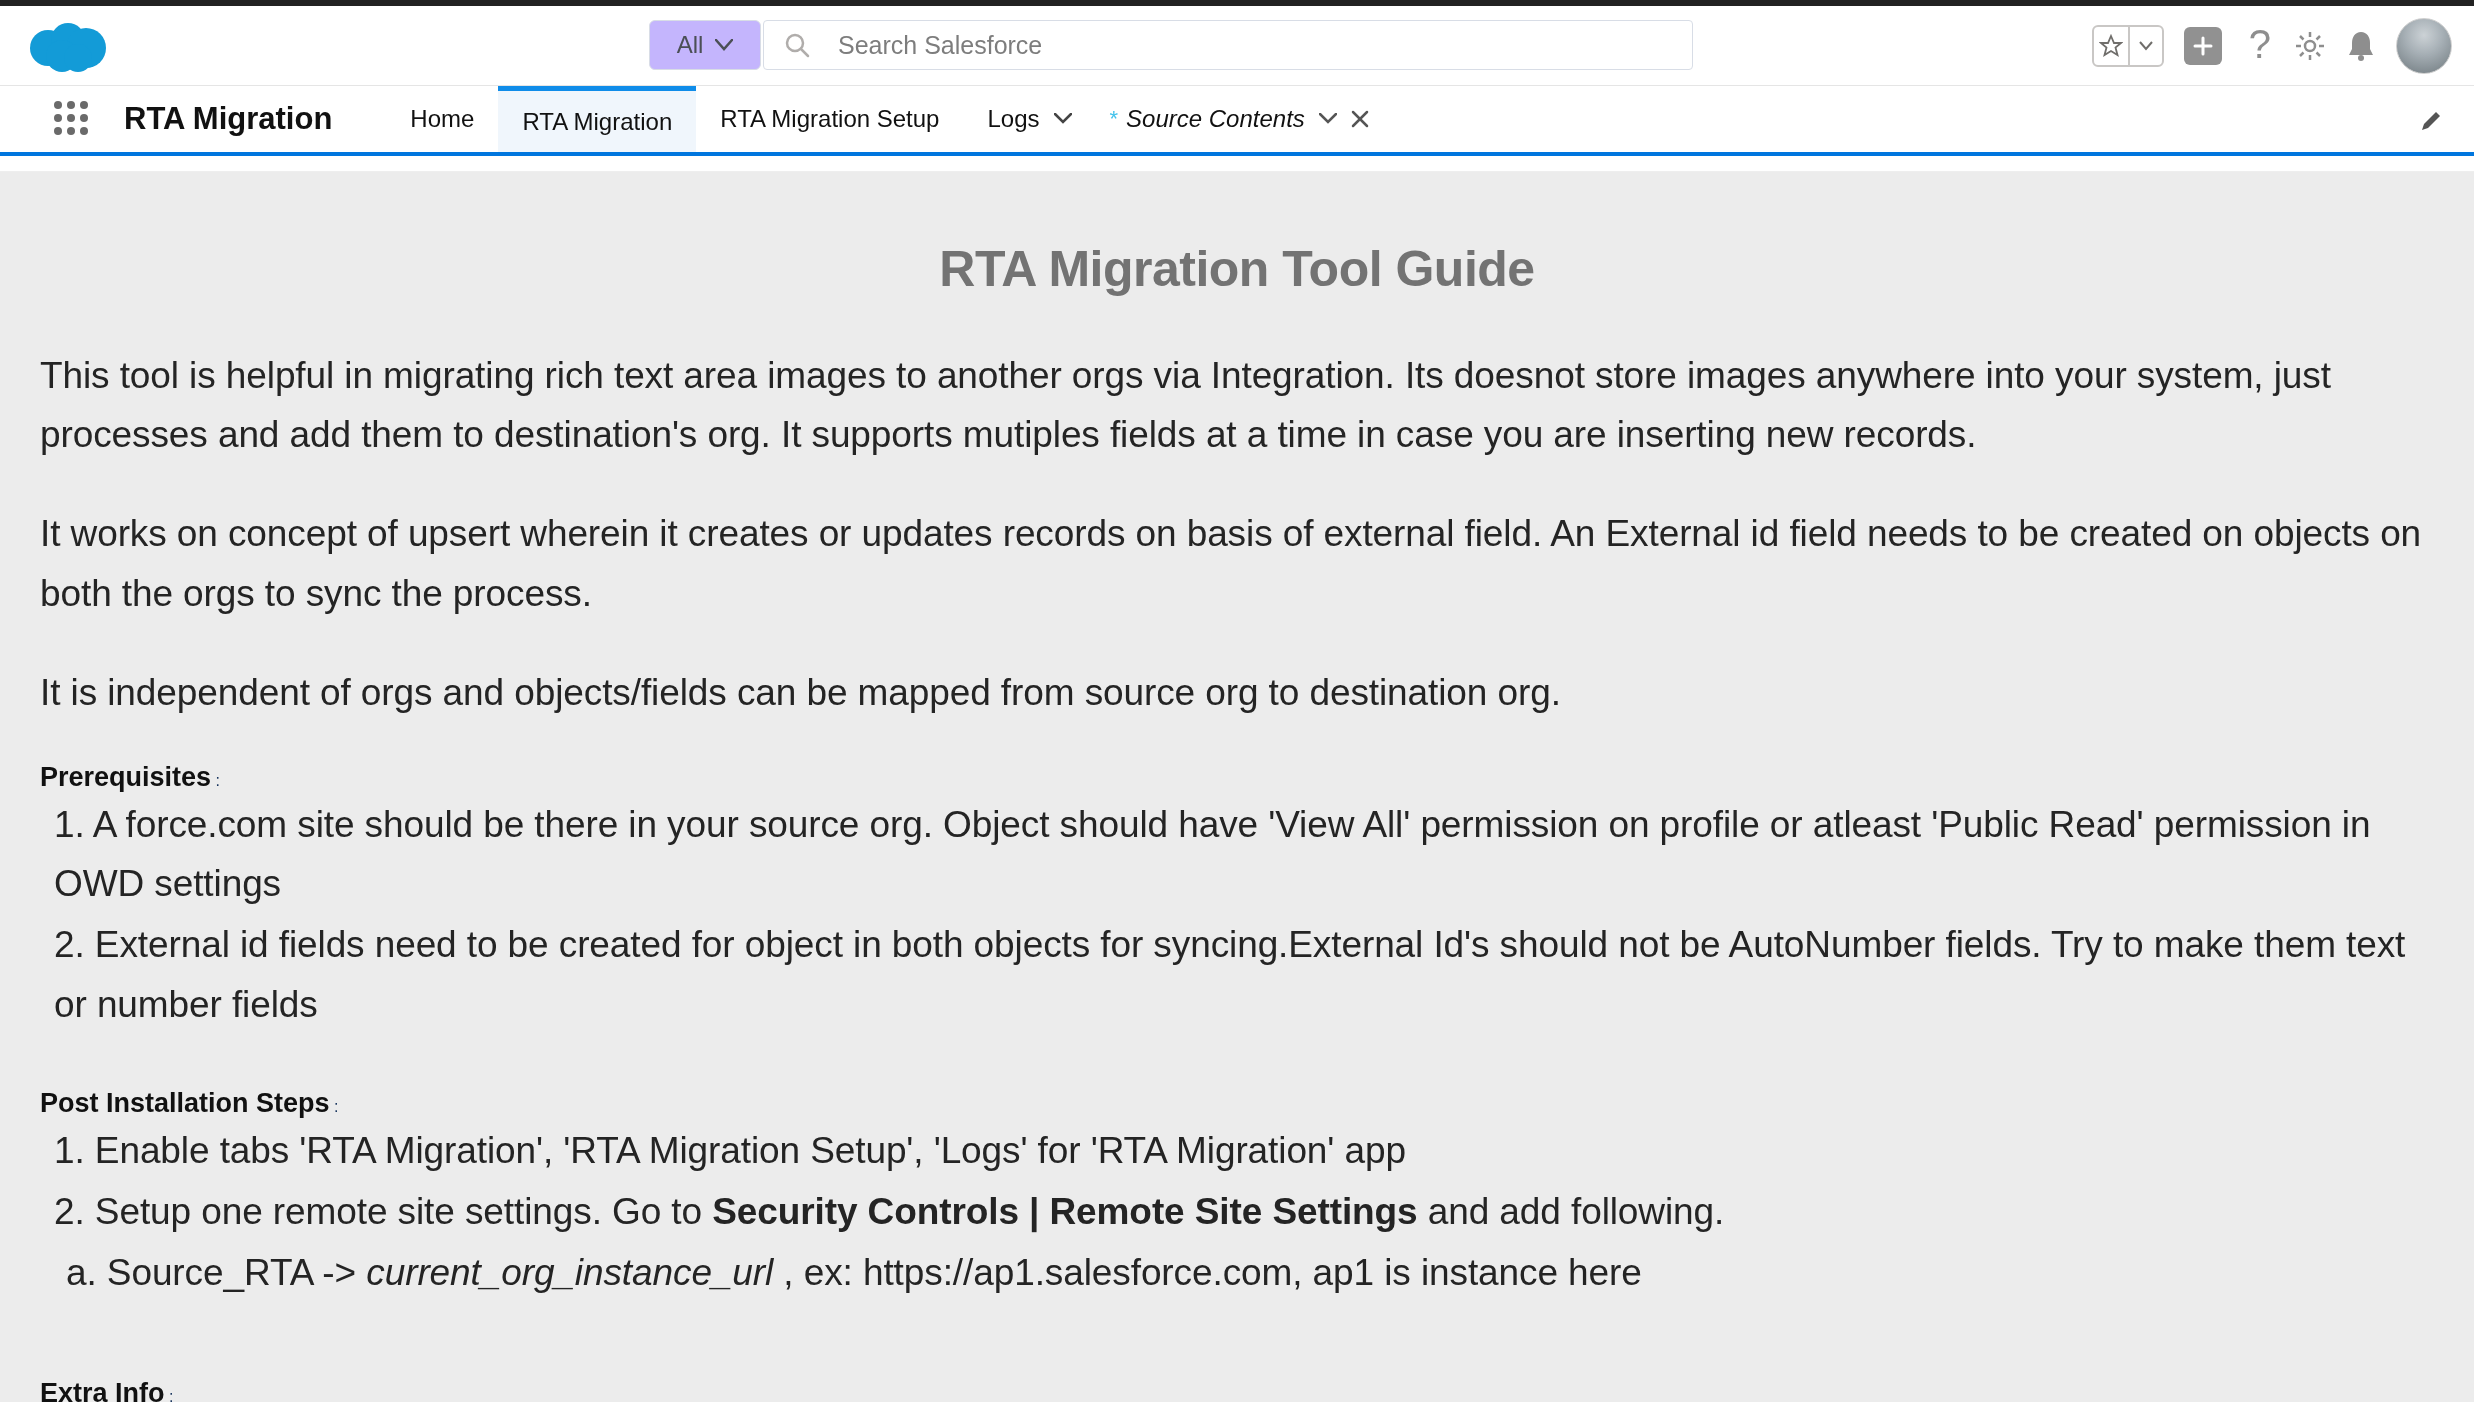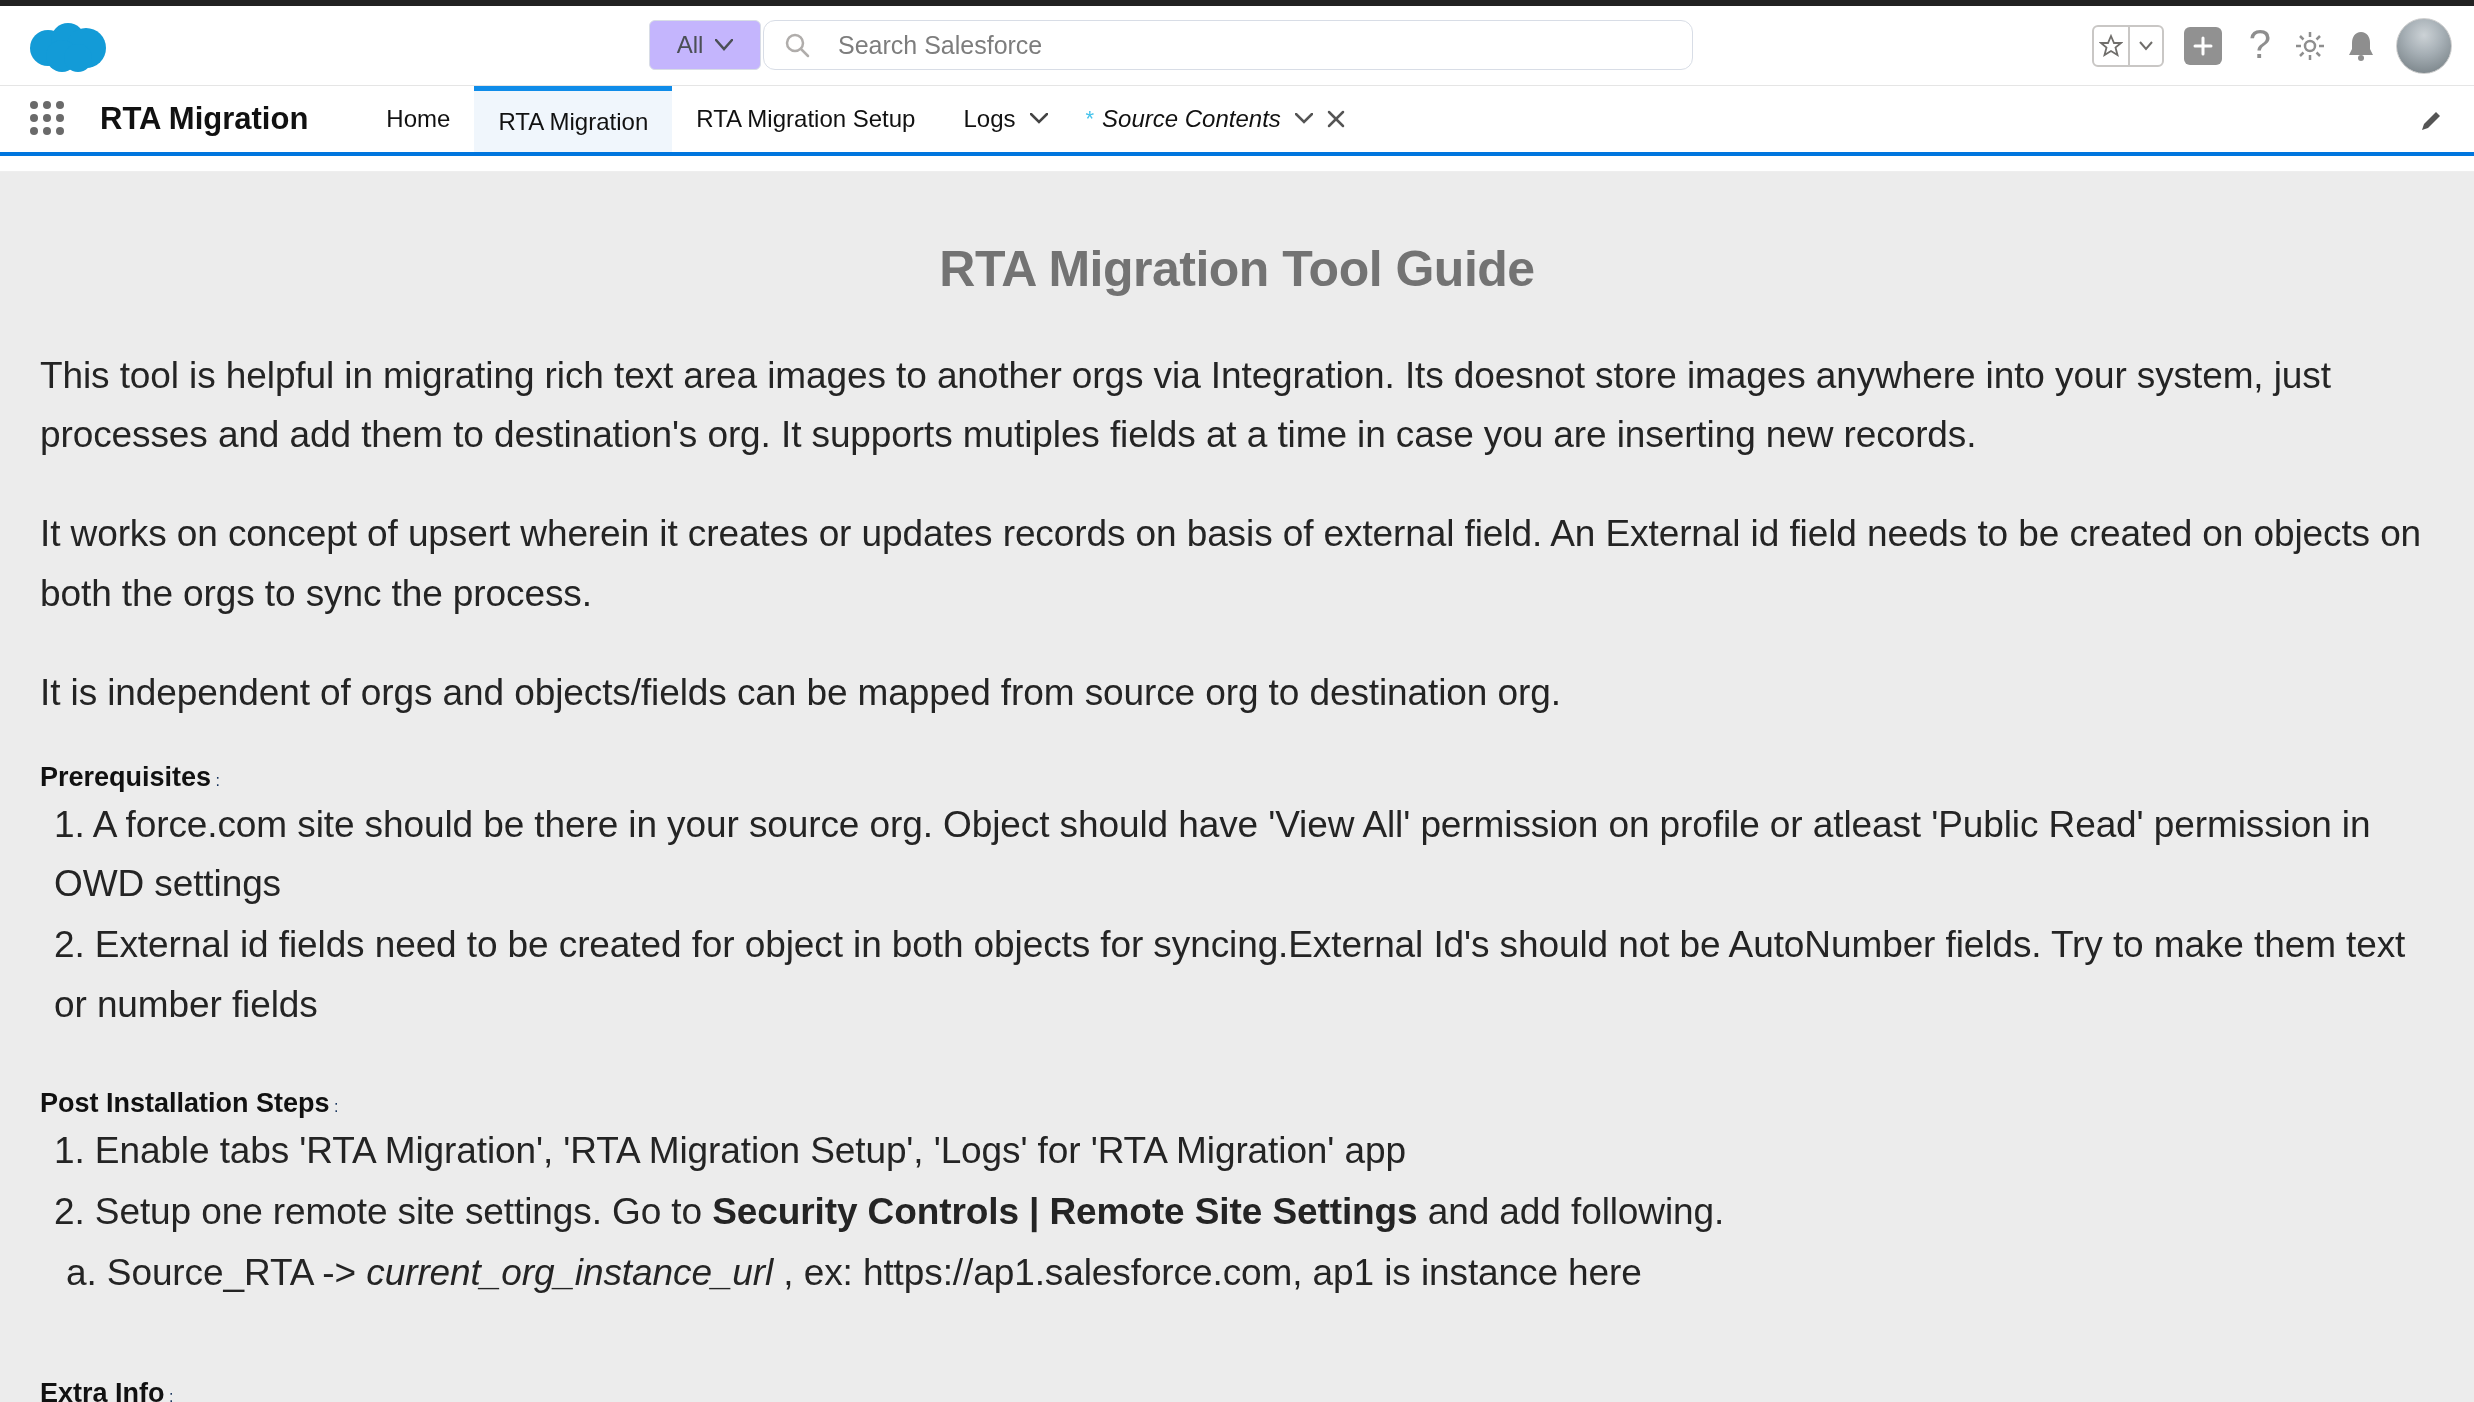--- a/index.html
+++ b/index.html
@@ -39,21 +39,21 @@
     justify-content: center;
     gap: 12px;
     color: #4b4f56;
     font-size: 24px;
     cursor: pointer;
     margin-right: 2px;
   }
   .search-box {
     width: 930px;
     border: 1px solid #d8dde6;
-    border-radius: 12px;
+    border-radius: 4px;
     background: #fff;
     display: flex;
     align-items: center;
     padding: 0 20px;
   }
   .search-icon { color: #b0adab; margin-right: 28px; }
   .search-input {
     border: none;
     outline: none;
     font-size: 25px;
@@ -99,21 +99,21 @@
     width: 56px; height: 56px; border-radius: 50%;
     background: radial-gradient(circle at 50% 30%, #ccd2d6 0%, #a7b0b6 40%, #6e787d 100%);
     border: 1px solid #cfcfcf;
   }
   
   .nav-bar {
     height: 70px;
     display: flex;
     align-items: center;
     border-bottom: 4px solid #0076de;
-    padding-left: 30px;
+    padding-left: 54px;
     padding-right: 20px;
     background: #fff;
     position: relative;
   }
   .waffle {
     width: 36px; height: 36px;
     display: grid;
     grid-template-columns: repeat(3, 8px);
     grid-template-rows: repeat(3, 8px);
     gap: 5px;

